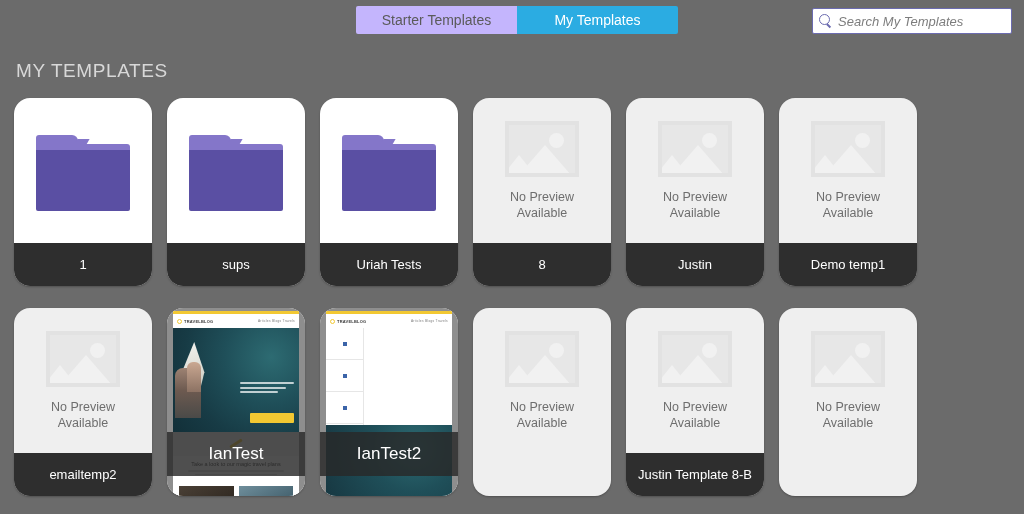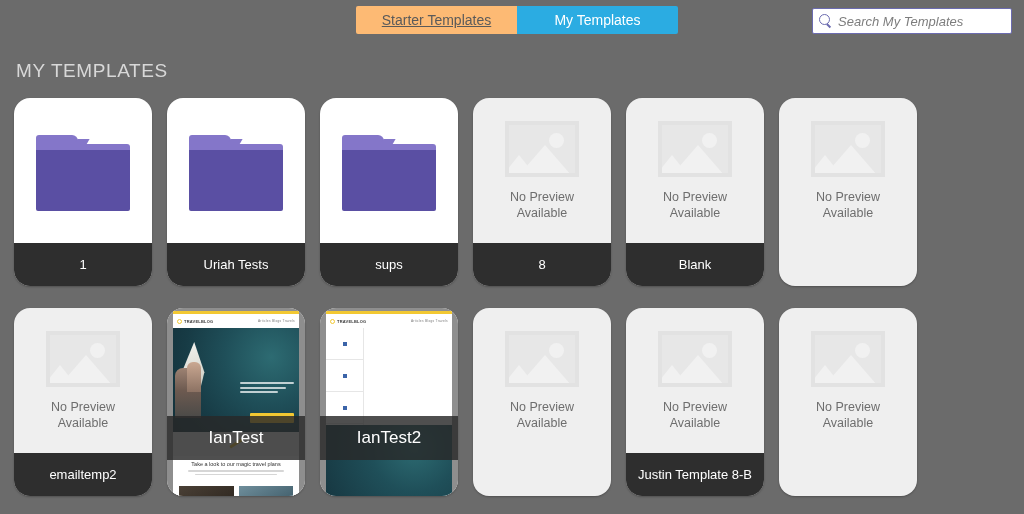--- a/index.html
+++ b/index.html
@@ -38,23 +38,22 @@
     line-height: 28px;
     padding: 0 16px;
     font-size: 14px;
     text-align: center;
     cursor: pointer;
     user-select: none;
     min-width: 161px;
   }
 
   .tab.inactive {
-    background: #fdba74;
+    background: #c4b5fd;
     color: #5a5a5a;
-    text-decoration: underline;
   }
 
   .tab.active {
     background: #2bace2;
     color: #ffffff;
   }
 
   .searchbox {
     position: absolute;
     right: 12px;
@@ -241,21 +240,21 @@
     align-items: center;
     justify-content: center;
     font-size: 13px;
     text-align: center;
     padding: 0 4px;
   }
 
   
   .card.has-preview .card-label {
     bottom: auto;
-    top: 108px;
+    top: 124px;
     height: 44px;
     background: rgba(40,40,40,0.82);
     font-size: 17px;
   }
 
   
   .tpl {
     position: absolute;
     inset: 0;
     background: #8e8e8e;
@@ -464,32 +463,32 @@
   </div>
 
   <div class="card">
     <div class="card-body">
       <div class="folder">
         <span class="tabtop"></span>
           <span class="strip"></span>
           <span class="front"></span>
       </div>
     </div>
-    <div class="card-label">Uriah Tests</div>
+    <div class="card-label">sups</div>
   </div>
 
   <div class="card">
     <div class="card-body">
       <div class="folder">
         <span class="tabtop"></span>
           <span class="strip"></span>
           <span class="front"></span>
       </div>
     </div>
-    <div class="card-label">sups</div>
+    <div class="card-label">Uriah Tests</div>
   </div>
 
   <div class="card preview-blank">
     <div class="card-body">
       <div class="img-ph">
         <span class="sun"></span>
           <span class="mtn-big"></span>
           <span class="mtn-small"></span>
       </div>
       <div class="no-preview">No Preview
@@ -501,33 +500,34 @@
   <div class="card preview-blank">
     <div class="card-body">
       <div class="img-ph">
         <span class="sun"></span>
           <span class="mtn-big"></span>
           <span class="mtn-small"></span>
       </div>
       <div class="no-preview">No Preview
 Available</div>
     </div>
-    <div class="card-label">Blank</div>
+    <div class="card-label">Justin</div>
   </div>
 
   <div class="card preview-blank">
     <div class="card-body">
       <div class="img-ph">
         <span class="sun"></span>
           <span class="mtn-big"></span>
           <span class="mtn-small"></span>
       </div>
       <div class="no-preview">No Preview
 Available</div>
     </div>
+    <div class="card-label">Demo temp1</div>
   </div>
 
   <div class="card preview-blank">
     <div class="card-body">
       <div class="img-ph">
         <span class="sun"></span>
           <span class="mtn-big"></span>
           <span class="mtn-small"></span>
       </div>
       <div class="no-preview">No Preview

